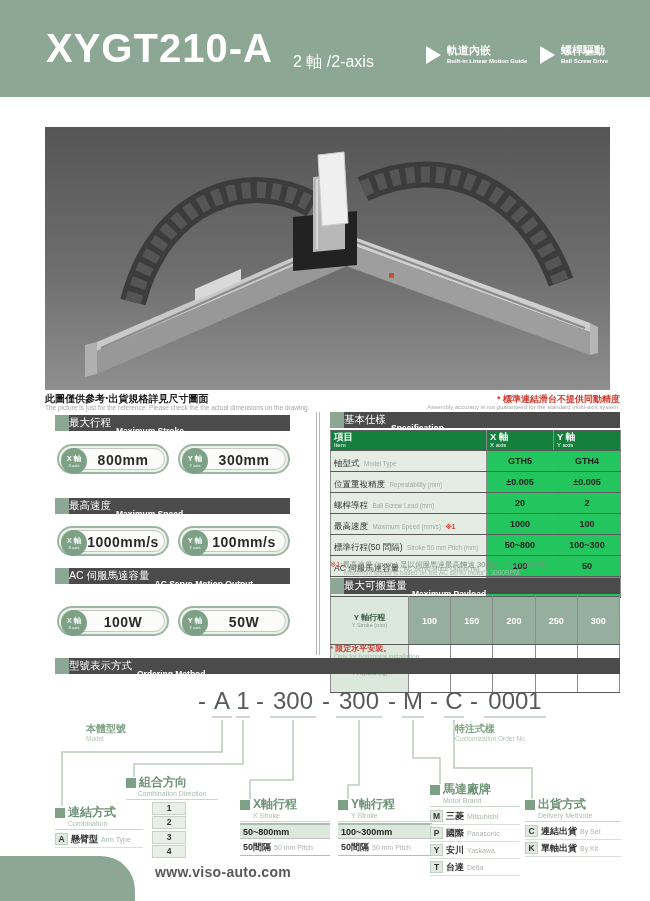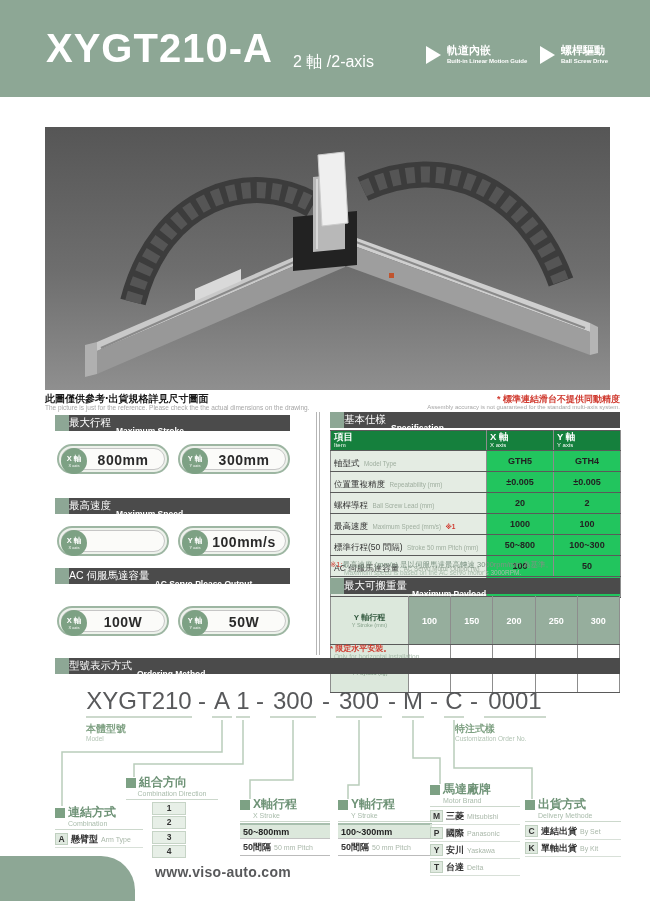--- a/index.html
+++ b/index.html
@@ -179,35 +179,36 @@
         <span class="bcjk">最高速度</span>
         <span class="ben">Maximum Speed</span>
       </span>
   </div>
   <div class="capsule" style="left:57px; top:526px;">
     <span class="cap-inner"></span>
     <span class="cap-badge">
         <span class="bc">X 軸</span>
         <span class="be">X axis</span>
       </span>
+    <span class="cap-val">1000mm/s</span>
   </div>
   <div class="capsule" style="left:178px; top:526px;">
     <span class="cap-inner"></span>
     <span class="cap-badge">
         <span class="bc">Y 軸</span>
         <span class="be">Y axis</span>
       </span>
     <span class="cap-val">100mm/s</span>
   </div>
 
   <div class="bar" style="left:55px; top:568px; width:235px;">
     <span class="tab"></span>
     <span class="bbody">
         <span class="bcjk">AC 伺服馬達容量</span>
-        <span class="ben">AC Servo Please Output</span>
+        <span class="ben">AC Servo Motion Output</span>
       </span>
   </div>
   <div class="capsule" style="left:57px; top:606px;">
     <span class="cap-inner"></span>
     <span class="cap-badge">
         <span class="bc">X 軸</span>
         <span class="be">X axis</span>
       </span>
     <span class="cap-val">100W</span>
   </div>
@@ -338,21 +339,20 @@
   <div class="pay-note2">Only for horizontal installation.</div>
 
   <div class="bar" style="left:55px; top:658px; width:565px;">
     <span class="tab"></span>
     <span class="bbody">
         <span class="bcjk">型號表示方式</span>
         <span class="ben">Ordering Method</span>
       </span>
   </div>
 
-  <div class="mseg" style="left:86px;  width:106px;">XYGT210</div>
   <div class="msep" style="left:196px; width:12px;">-</div>
   <div class="mseg" style="left:212px; width:20px;">A</div>
   <div class="mseg" style="left:236px; width:14px;">1</div>
   <div class="msep" style="left:254px; width:12px;">-</div>
   <div class="mseg" style="left:270px; width:46px;">300</div>
   <div class="msep" style="left:320px; width:12px;">-</div>
   <div class="mseg" style="left:336px; width:46px;">300</div>
   <div class="msep" style="left:386px; width:12px;">-</div>
   <div class="mseg" style="left:402px; width:22px;">M</div>
   <div class="msep" style="left:428px; width:12px;">-</div>

